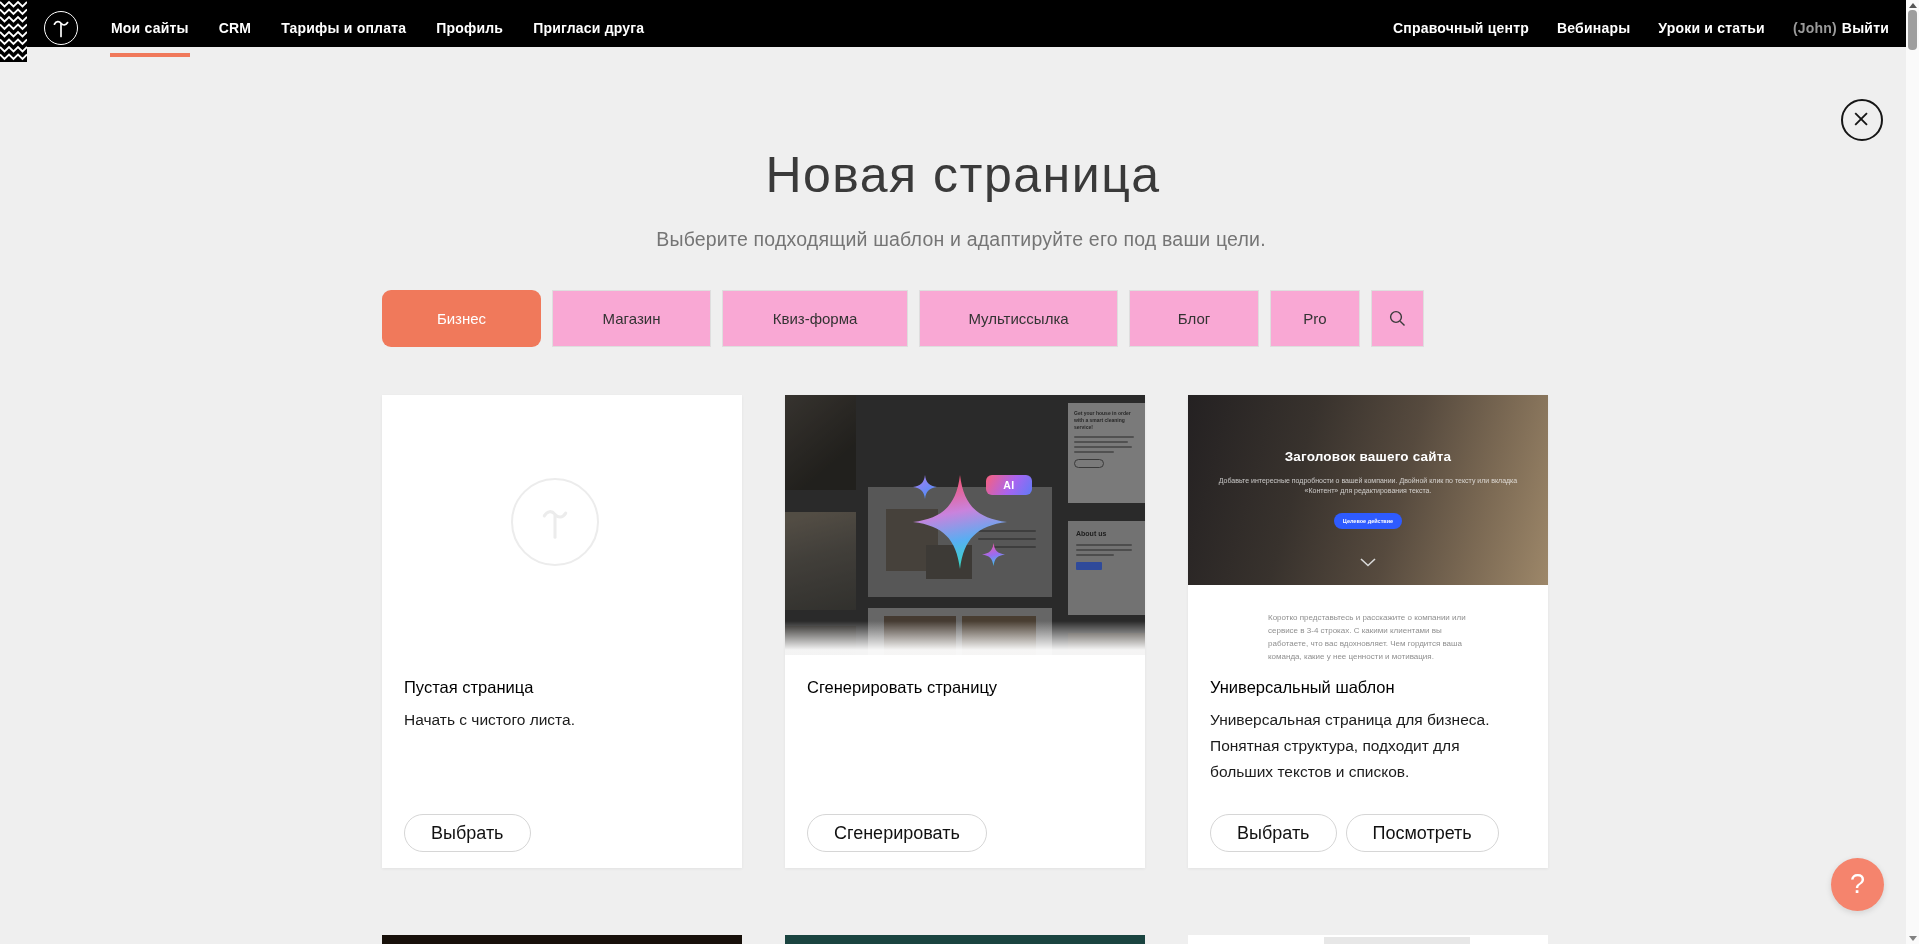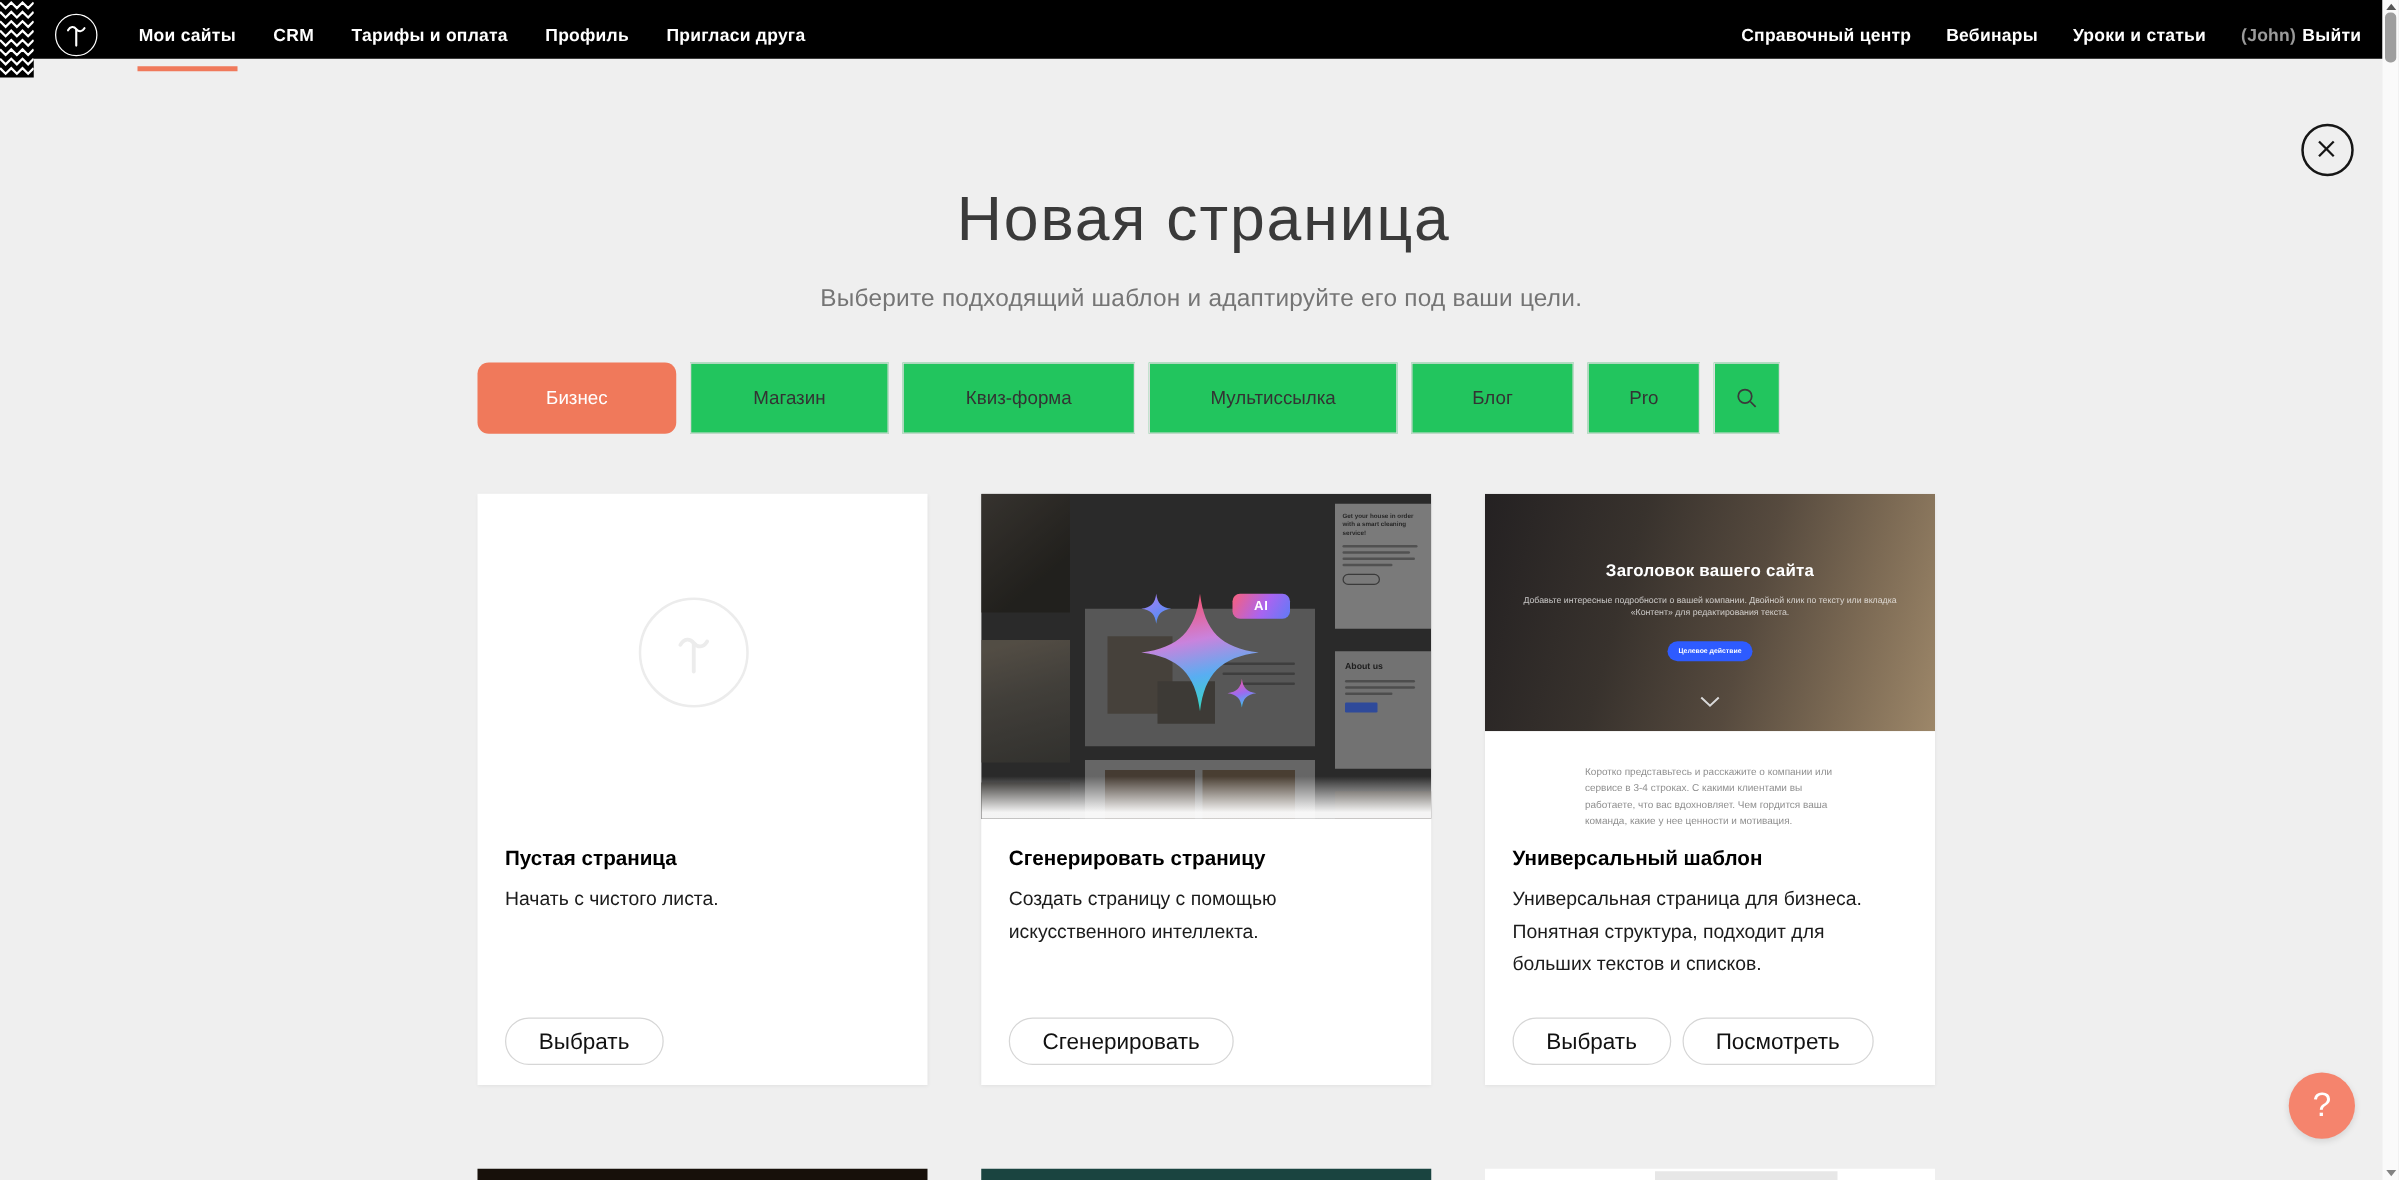--- a/index.html
+++ b/index.html
@@ -26,27 +26,27 @@
   .sb-up { position:absolute; top:3px; left:2.5px; width:0; height:0; border-left:4px solid transparent; border-right:4px solid transparent; border-bottom:5px solid #565656; }
   .sb-down { position:absolute; bottom:3px; left:2.5px; width:0; height:0; border-left:4px solid transparent; border-right:4px solid transparent; border-top:5px solid #828282; }
 
   
   .close-btn { position:absolute; left:1841px; top:99px; width:42px; height:42px; border-radius:50%; border:2px solid #161616; background:transparent; display:flex; align-items:center; justify-content:center; cursor:pointer; z-index:7; }
   .page-title { position:absolute; left:963px; top:146px; transform:translateX(-50%); font-size:50px; font-weight:300; color:#3a3a3a; letter-spacing:1.5px; white-space:nowrap; }
   .page-subtitle { position:absolute; left:961px; top:228px; transform:translateX(-50%); font-size:19.5px; color:#757575; letter-spacing:.2px; white-space:nowrap; }
 
   
   .tabbar { position:absolute; left:382px; top:290px; height:57px; display:flex;gap:12px; }
-  .tab { height:57px; background:#22c55e; border:1px solid #dedede; margin-left:-1px; display:flex; align-items:center; justify-content:center; font-size:15px; color:#333; cursor:pointer; }
+  .tab { height:57px; background:#f9a8d4; border:1px solid #dedede; margin-left:-1px; display:flex; align-items:center; justify-content:center; font-size:15px; color:#333; cursor:pointer; }
   .tab.active { background:var(--accent,#f0795b); color:#fff; border:none; border-radius:9px; z-index:2; margin-left:0; }
 
   
   .card { position:absolute; top:395px; width:360px; height:473px; background:#fff; box-shadow:0 1px 3px rgba(0,0,0,.06); }
   .card-preview { position:absolute; left:0; top:0; width:360px; height:270px; overflow:hidden; }
-  .card-title { position:absolute; left:22px; top:283px; font-size:16.5px; font-weight:bold; color:#000;text-align:right; }
+  .card-title { position:absolute; left:22px; top:283px; font-size:16.5px; font-weight:normal; color:#000;text-align:right; }
   .card-desc  { position:absolute; left:22px; top:312px; right:28px; font-size:15.5px; color:#1b1b1b; line-height:26px; }
   .card-buttons { position:absolute; left:22px; top:419px; display:flex; gap:9px; }
   .btn-pill { height:38px; padding:0 26px; border:1px solid #d6d6d6; border-radius:19px; background:#fff; font-family:"Liberation Sans",sans-serif; font-size:18px; color:#111; display:flex; align-items:center; cursor:pointer; white-space:nowrap; }
 
   
   .watermark { position:absolute; left:129px; top:83px; width:88px; height:88px; border:2.5px solid #ececec; border-radius:50%; display:flex; align-items:center; justify-content:center; }
 
   
   .mosaic { position:absolute; left:0; top:0; width:360px; height:260px; background:#333; }
   .m-tile { position:absolute; overflow:hidden; }
@@ -234,21 +234,20 @@
           </defs>
           <use href="#star4" transform="translate(128,80) scale(0.94)" fill="url(#gMain)"></use>
           <use href="#star4" transform="translate(128,80) scale(0.24)" fill="url(#gSm1)"></use>
           <use href="#star4" transform="translate(197,148) scale(0.23)" fill="url(#gSm2)"></use>
         </svg>
         <div class="ai-badge">AI</div>
         <div class="mosaic-fade"></div>
       </div>
     </div>
     <div class="card-title">Сгенерировать страницу</div>
-    <div class="card-desc" style="max-width:235px">Создать страницу с помощью искусственного интеллекта.</div>
     <div class="card-buttons">
       <button class="btn-pill">Сгенерировать</button>
     </div>
   </div>
 
   <div class="card" style="left:1188px">
     <div class="card-preview">
       <div class="hero">
         <div class="hero-heading">Заголовок вашего сайта</div>
         <div class="hero-subtext">Добавьте интересные подробности о вашей компании. Двойной клик по тексту или вкладка «Контент» для редактирования текста.</div>

